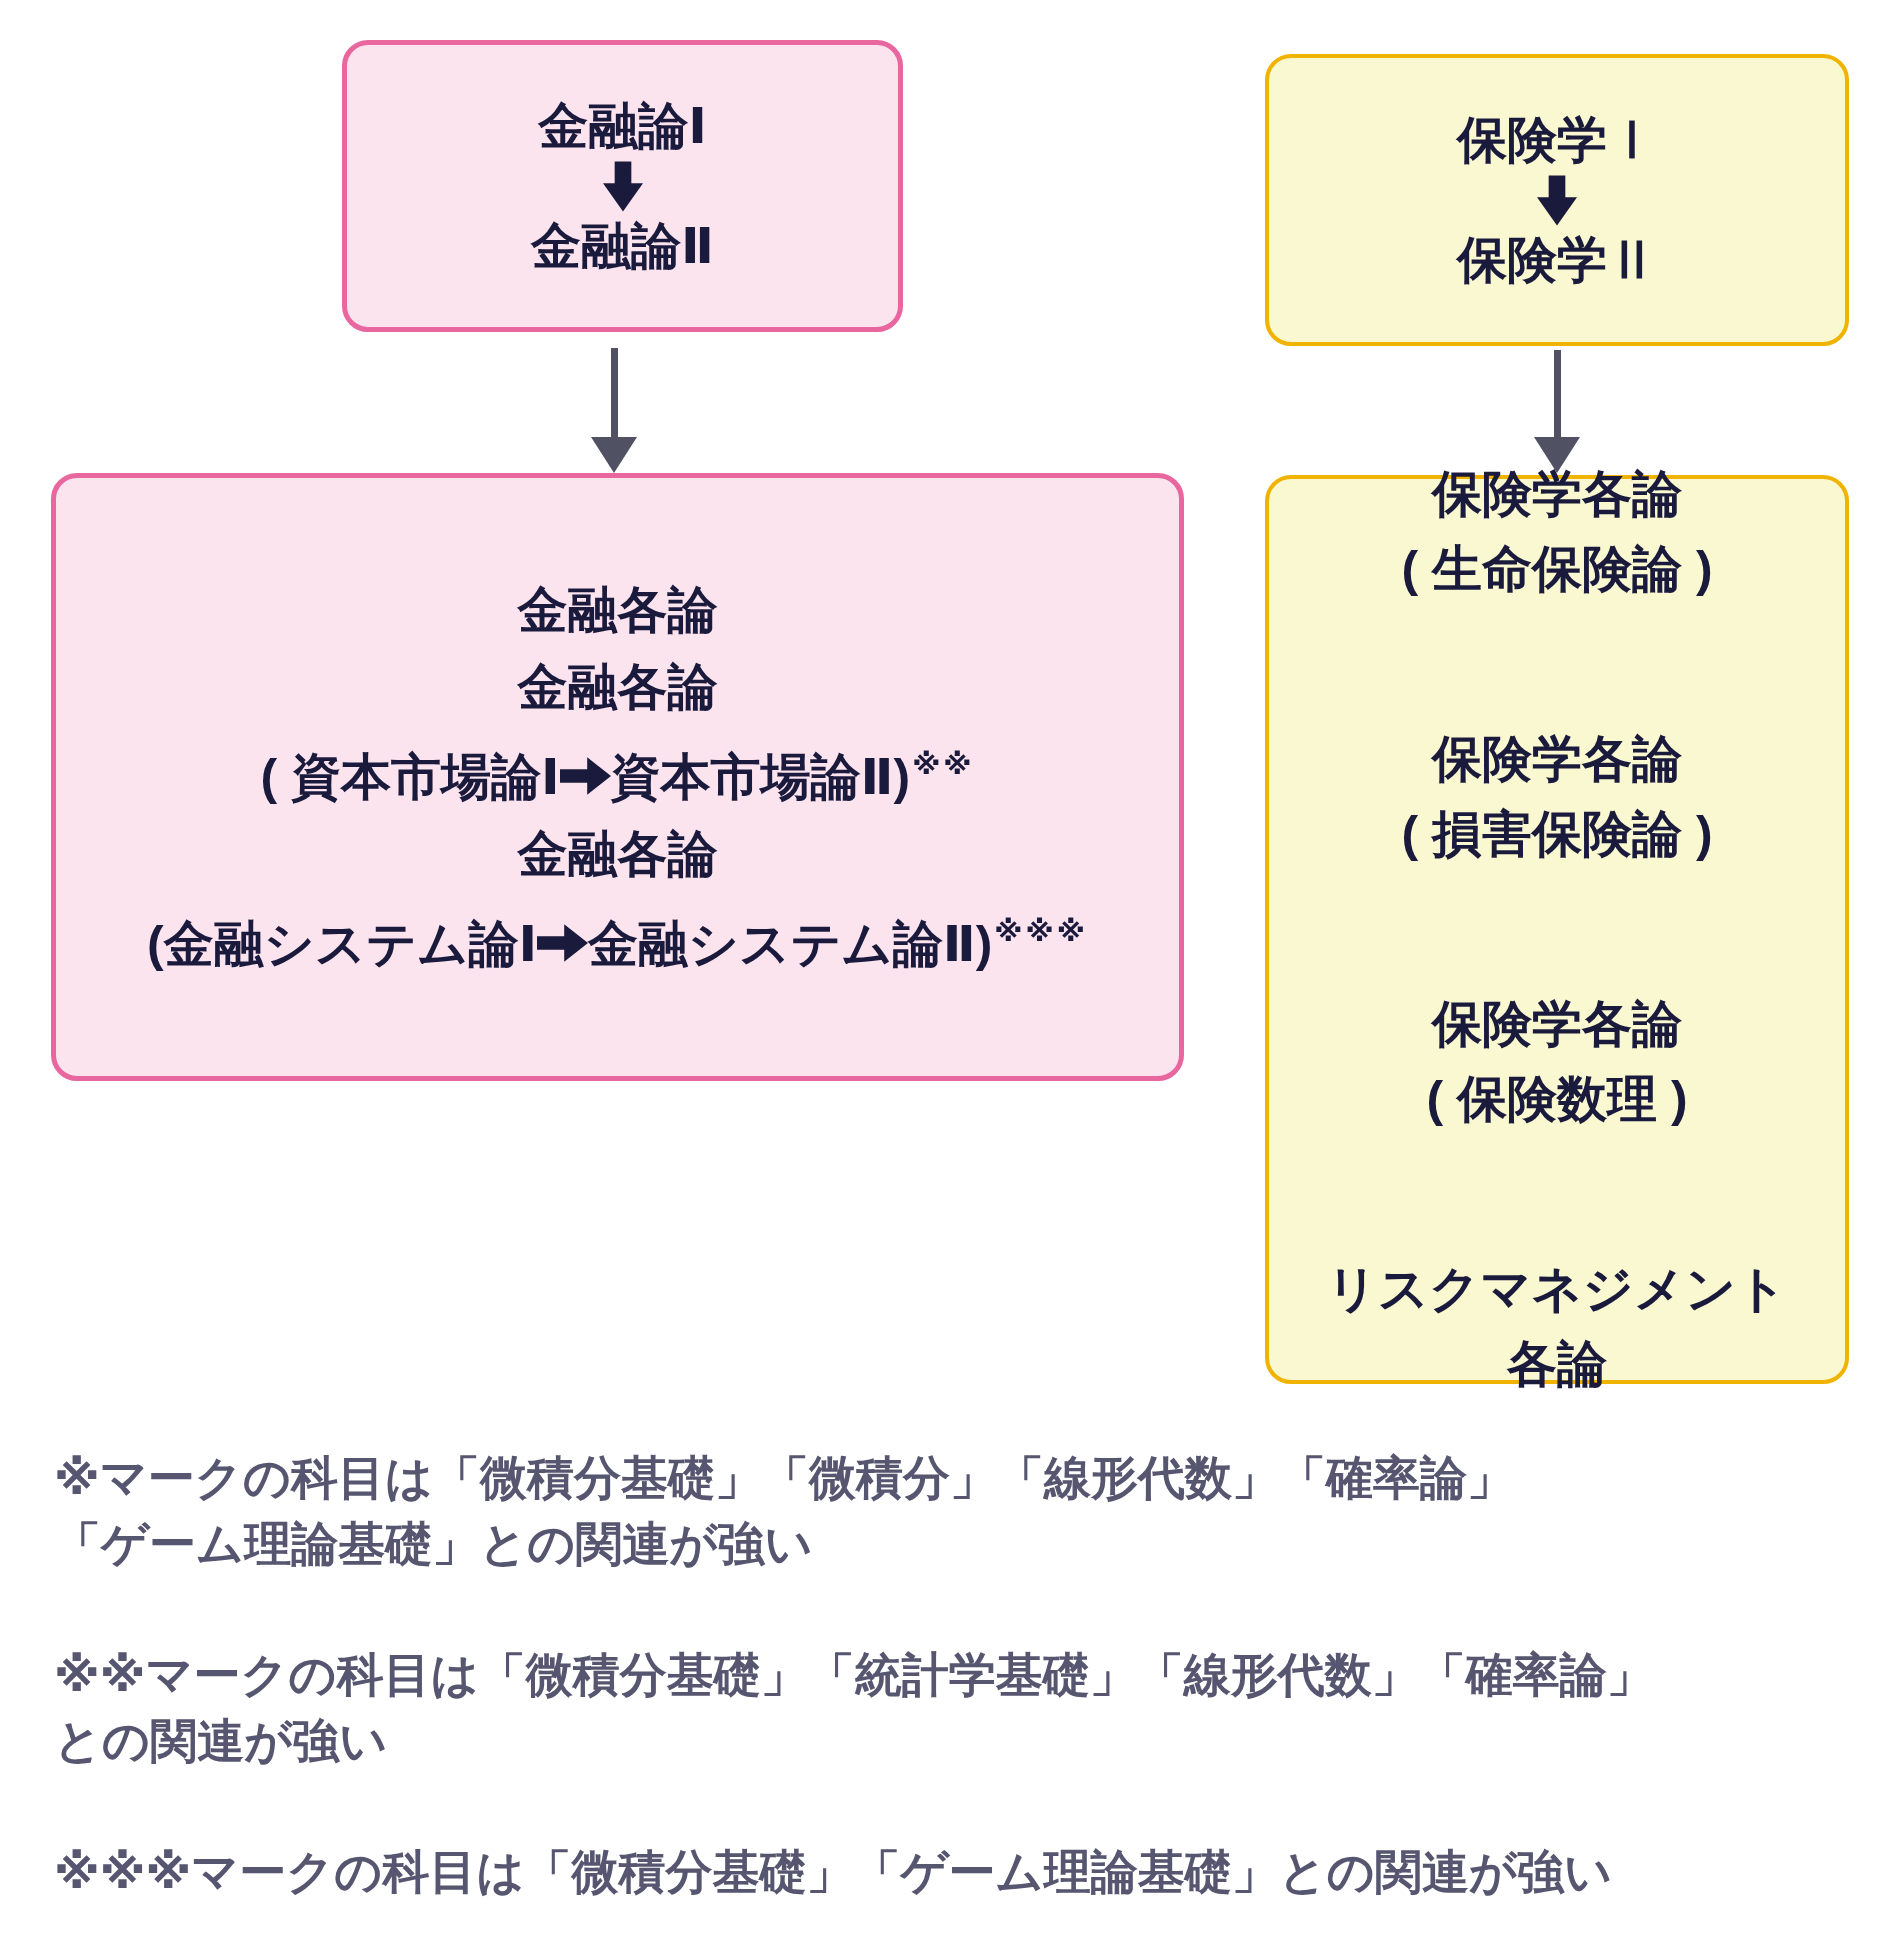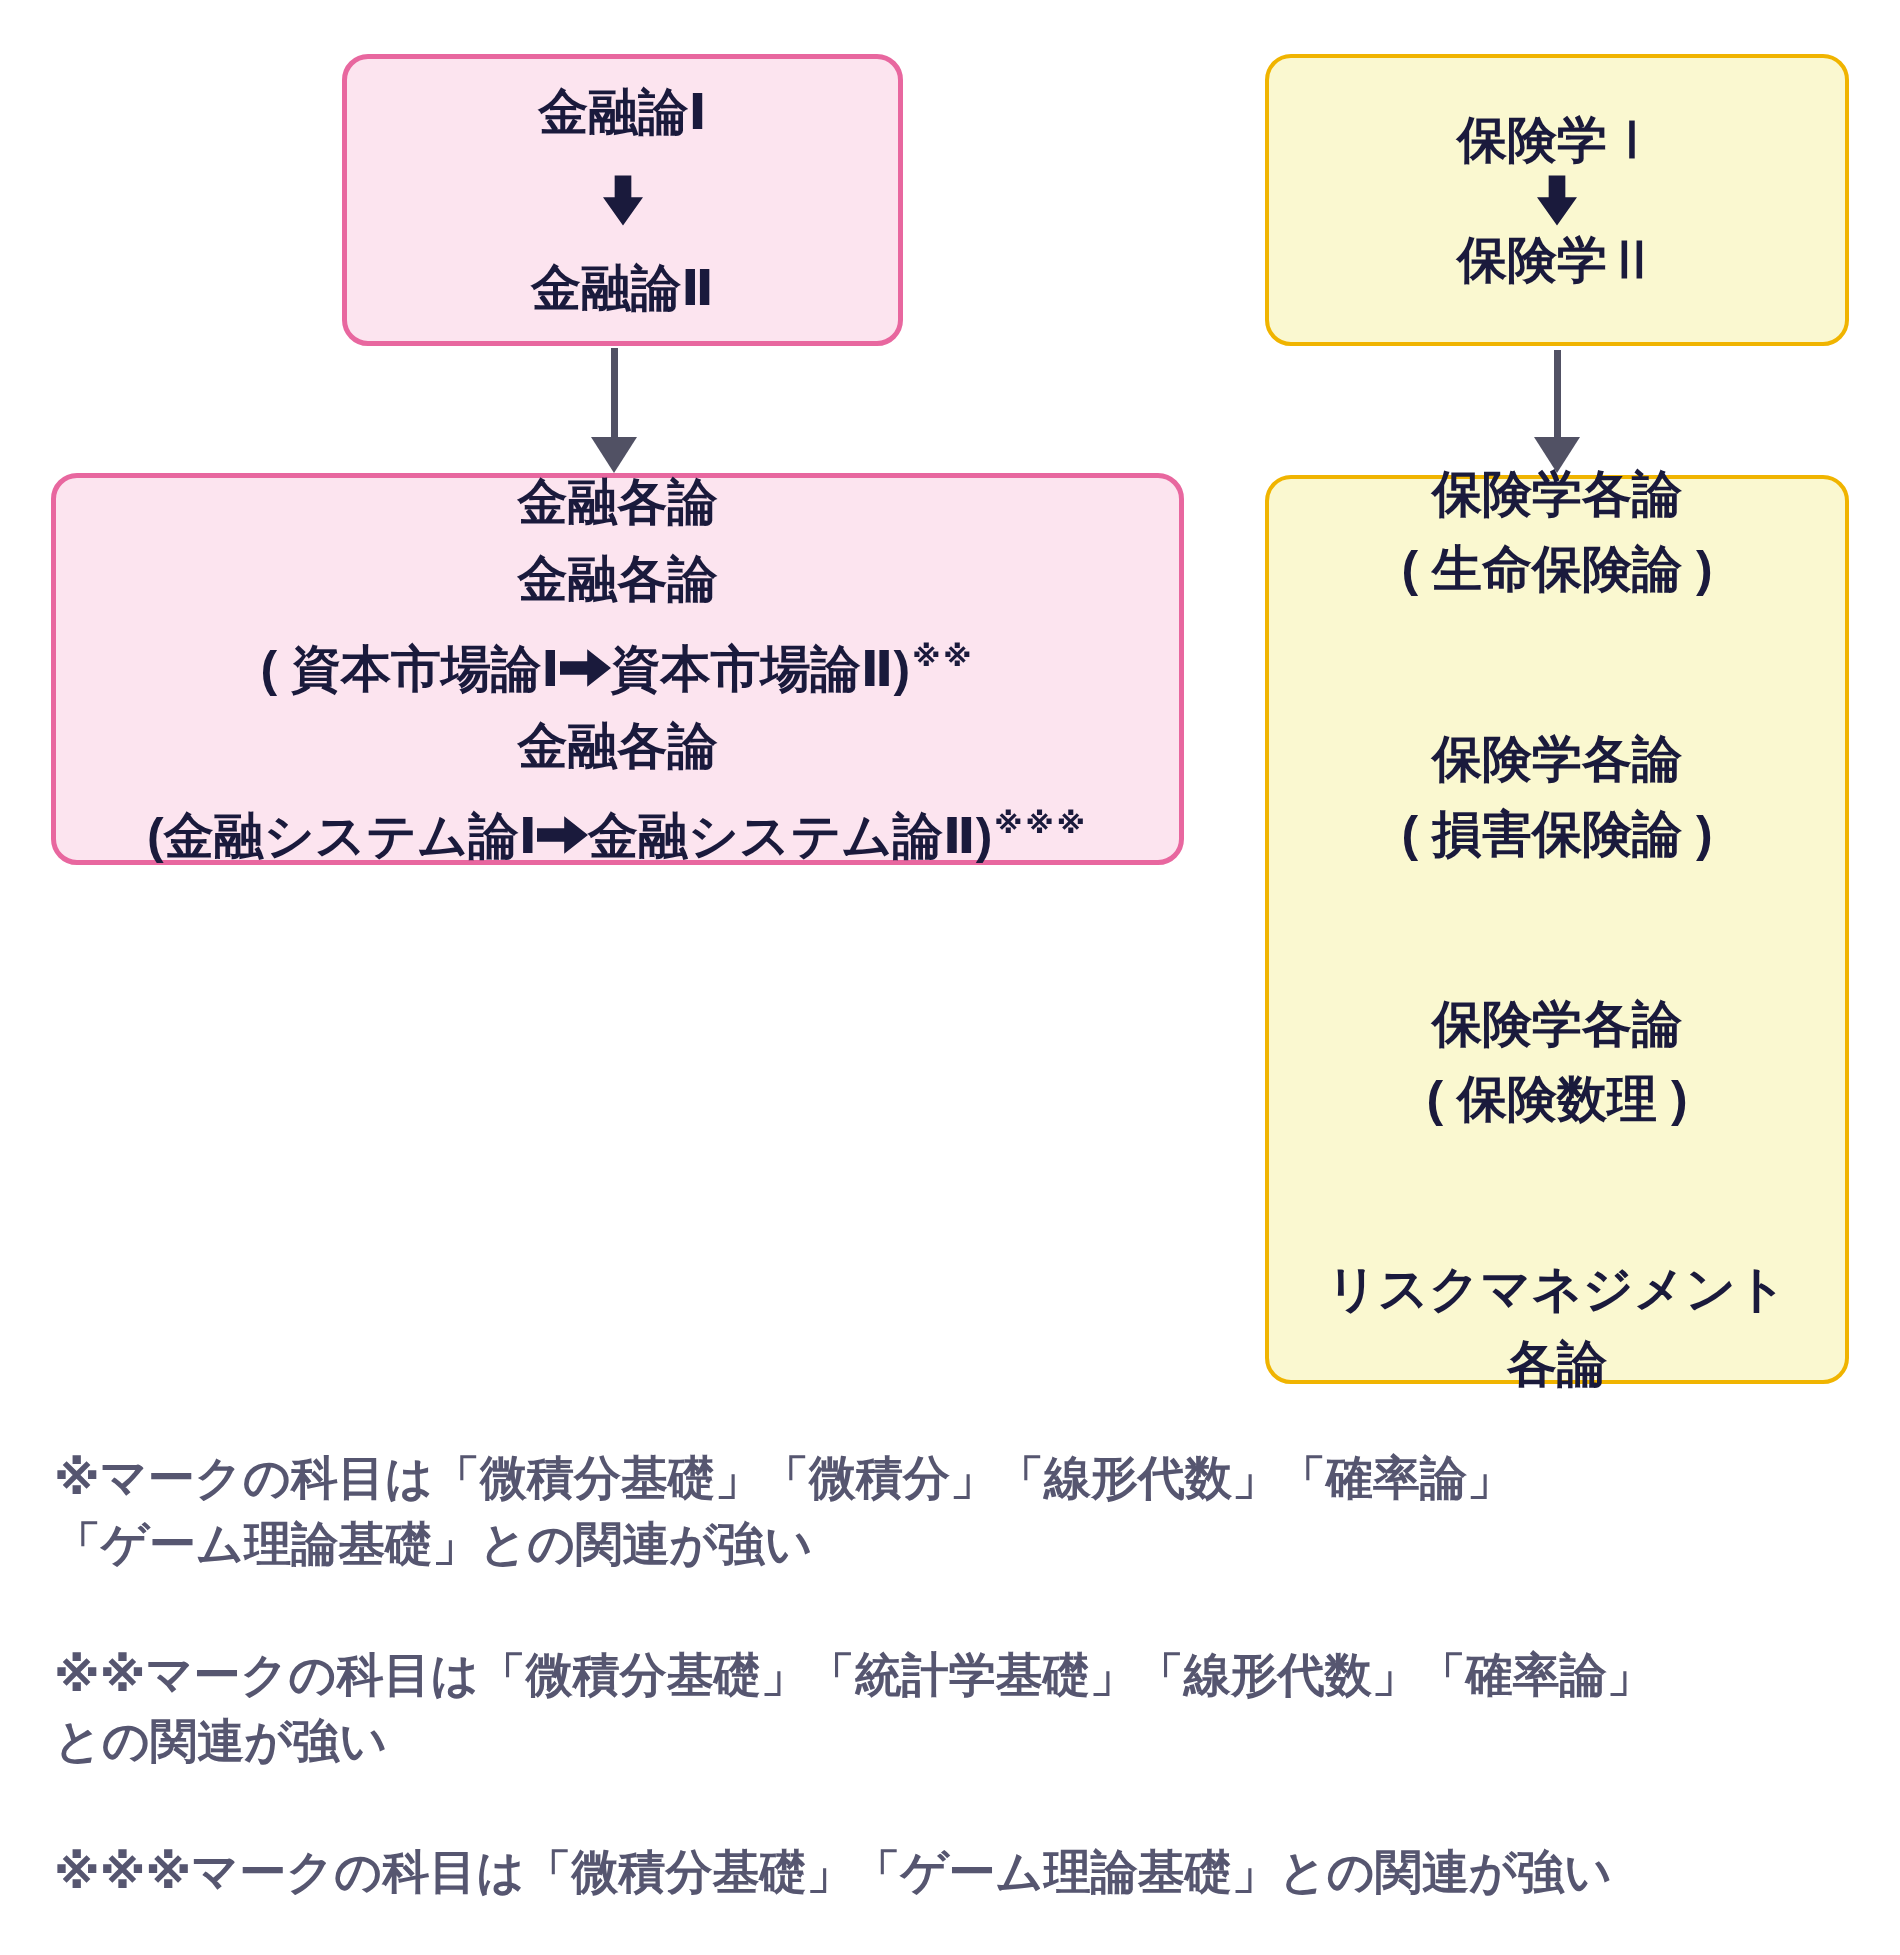--- a/index.html
+++ b/index.html
@@ -27,23 +27,23 @@
     background: var(--pink-fill, #fce4ef);
     border: 5px solid var(--pink-border, #e8679f);
     border-radius: 26px;
   }
   .box.yellow {
     background: var(--yellow-fill, #faf8d0);
     border: 4px solid var(--yellow-border, #f0b400);
     border-radius: 26px;
   }
 
-  #finance-intro   { left: 342px;  top: 54px;  width: 561px; height: 292px; gap: 28px; }
+  #finance-intro   { left: 342px;  top: 40px;  width: 561px; height: 292px; }
   #insurance-intro { left: 1265px; top: 54px;  width: 584px; height: 292px; font-family: Liberation Serif, serif; }
-  #finance-detail  { left: 51px;   top: 473px; width: 1133px; height: 392px; }
+  #finance-detail  { left: 51px;   top: 473px; width: 1133px; height: 608px; }
   #insurance-detail{ left: 1265px; top: 475px; width: 584px;  height: 909px; gap: 44px; }
 
   .intro-line { font-size: 50px; line-height: 61px; white-space: nowrap; }
   .down-arrow { display: block; height: 51px; margin: 4px 0; }
   .down-arrow svg { width: 40px; height: 51px; fill: currentColor; display: block; }
 
   .detail-line { font-size: 50px; line-height: 77px; white-space: nowrap; }
 
   .icon-wrap { display: inline-block; }
   .inline-arrow {

